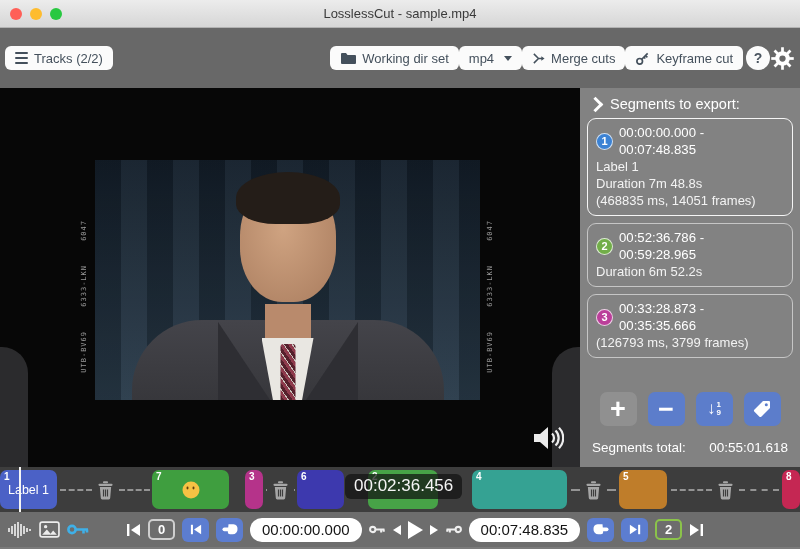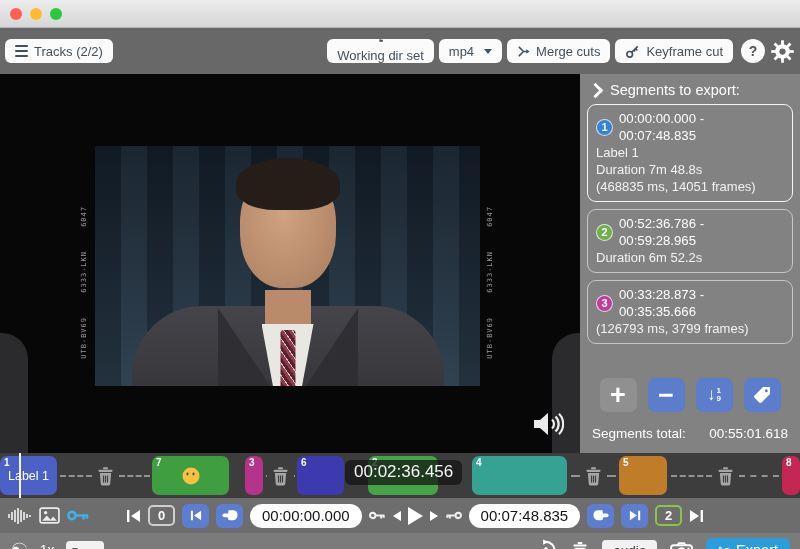--- a/index.html
+++ b/index.html
@@ -7,26 +7,26 @@
   .app{width:800px;height:549px;display:flex;flex-direction:column;}
 
   
   .titlebar{height:28px;background:linear-gradient(#ececec,#d6d6d6);border-bottom:1px solid #b2b2b2;box-sizing:border-box;position:relative;display:flex;align-items:center;justify-content:center;flex:0 0 auto;}
   .lights{position:absolute;left:10px;top:8px;display:flex;gap:8px;}
   .light{width:12px;height:12px;border-radius:50%;}
   .l-red{background:#ff5f57;}.l-yellow{background:#febc2e;}.l-green{background:#28c840;}
   .wtitle{font-size:13px;color:#3a3a3a;}
 
   
-  .toolbar{height:28px;background:#686868;display:flex;align-items:center;padding:9px 5px;gap:5px;flex:0 0 auto;}
+  .toolbar{height:28px;background:#686868;display:flex;align-items:center;padding:16px 5px;flex:0 0 auto;}
   .tbtn{height:24px;background:#fbfbfb;border-radius:6px;display:inline-flex;align-items:center;gap:6px;padding:0 10px;font-size:13px;color:#44505c;white-space:nowrap;box-sizing:border-box;}
   .hamb{display:inline-flex;flex-direction:column;gap:2.5px;}
   .hamb i{width:13px;height:2.2px;background:#44505c;border-radius:1px;}
   .caret{width:0;height:0;border-left:4.5px solid transparent;border-right:4.5px solid transparent;border-top:5.5px solid #44505c;margin-left:4px;}
-  .pushright{margin-left:auto;flex-direction:column;}
+  .pushright{margin-left:auto;}
   .helpbtn{width:24px;height:24px;border-radius:50%;background:#fbfbfb;color:#4b5560;font-size:14px;font-weight:bold;display:flex;align-items:center;justify-content:center;margin-left:3px;}
 
   
   .main{height:379px;display:flex;flex:0 0 auto;}
   .video{width:580px;background:#070707;position:relative;overflow:hidden;flex:0 0 auto;}
   .frame{position:absolute;left:95px;top:72px;width:385px;height:240px;overflow:hidden;
     background:linear-gradient(#141f2b,#2a3c4b);}
   .frame::before{content:"";position:absolute;inset:0;background:repeating-linear-gradient(90deg,rgba(0,0,0,.18) 0 26px,rgba(255,255,255,.03) 26px 52px);}
   .suit{position:absolute;left:50%;transform:translateX(-50%);bottom:-12px;width:312px;height:92px;background:linear-gradient(#44444a,#353539);border-radius:70px 70px 0 0;}
   .lapel{position:absolute;bottom:0;width:0;height:0;border-bottom:78px solid #2e2e33;}
@@ -107,20 +107,21 @@
 <body>
 
 <div class="app">
 
   <div class="titlebar">
     <div class="lights">
       <span class="light l-red"></span>
       <span class="light l-yellow"></span>
       <span class="light l-green"></span>
     </div>
+    <span class="wtitle">LosslessCut - sample.mp4</span>
   </div>
 
   <div class="toolbar">
     <div class="tbtn">
       <span class="hamb">
           <i></i>
           <i></i>
           <i></i>
         </span>
       <span>Tracks (2/2)</span>

